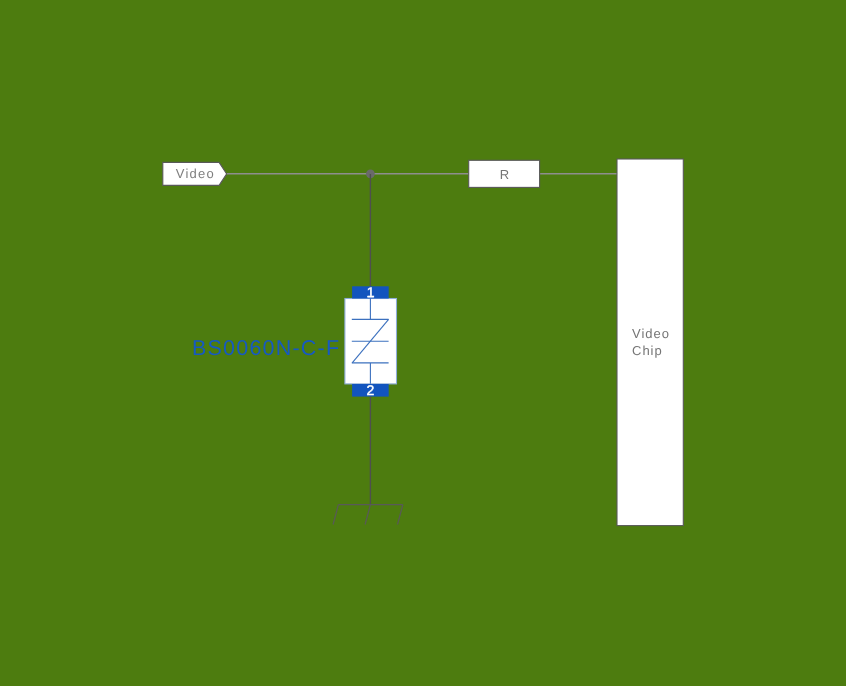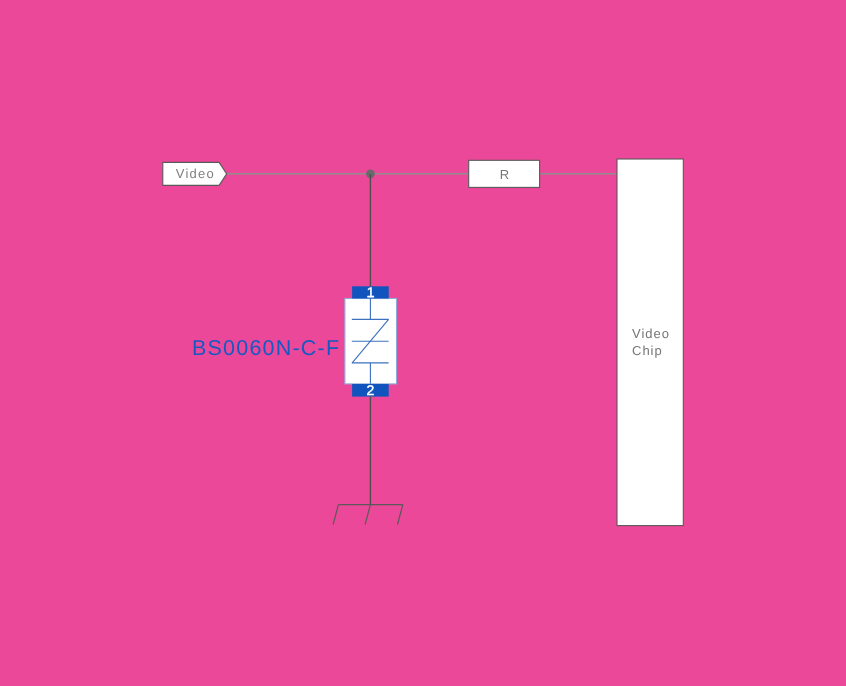--- a/index.html
+++ b/index.html
@@ -1,16 +1,16 @@
 <!DOCTYPE html>
 <html><head>
 <meta charset="utf-8">
 <style>
   html,body{margin:0;padding:0;background:#ffffff;}
-  .canvas{position:relative;width:846px;height:686px;background:#ec4899;overflow:hidden;opacity:0.999;}
+  .canvas{position:relative;width:846px;height:686px;background:#4d7c0f;overflow:hidden;opacity:0.999;}
   svg text{font-family:"Liberation Sans",sans-serif;text-rendering:geometricPrecision;}
 </style>
 </head>
 <body>
 <div class="canvas">
 <svg width="846" height="686" viewBox="0 0 846 686" xmlns="http://www.w3.org/2000/svg">
 
 <g>
   <polygon points="162.8,162.4 219.1,162.4 226.7,173.9 219.1,185.4 162.8,185.4" fill="#ffffff" stroke="#595959" stroke-width="1.1"></polygon>
   <text x="175.8" y="178.4" font-size="13" letter-spacing="1.25" fill="#7f7f7f">Video</text>

